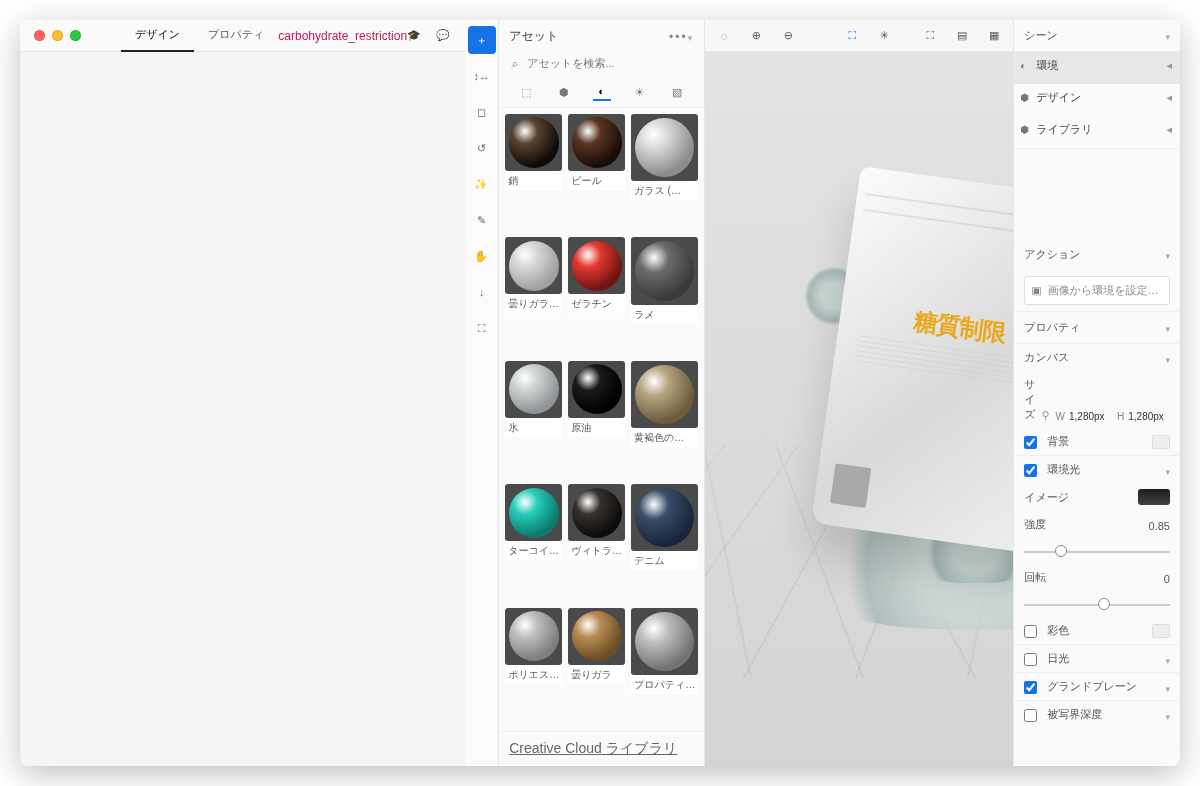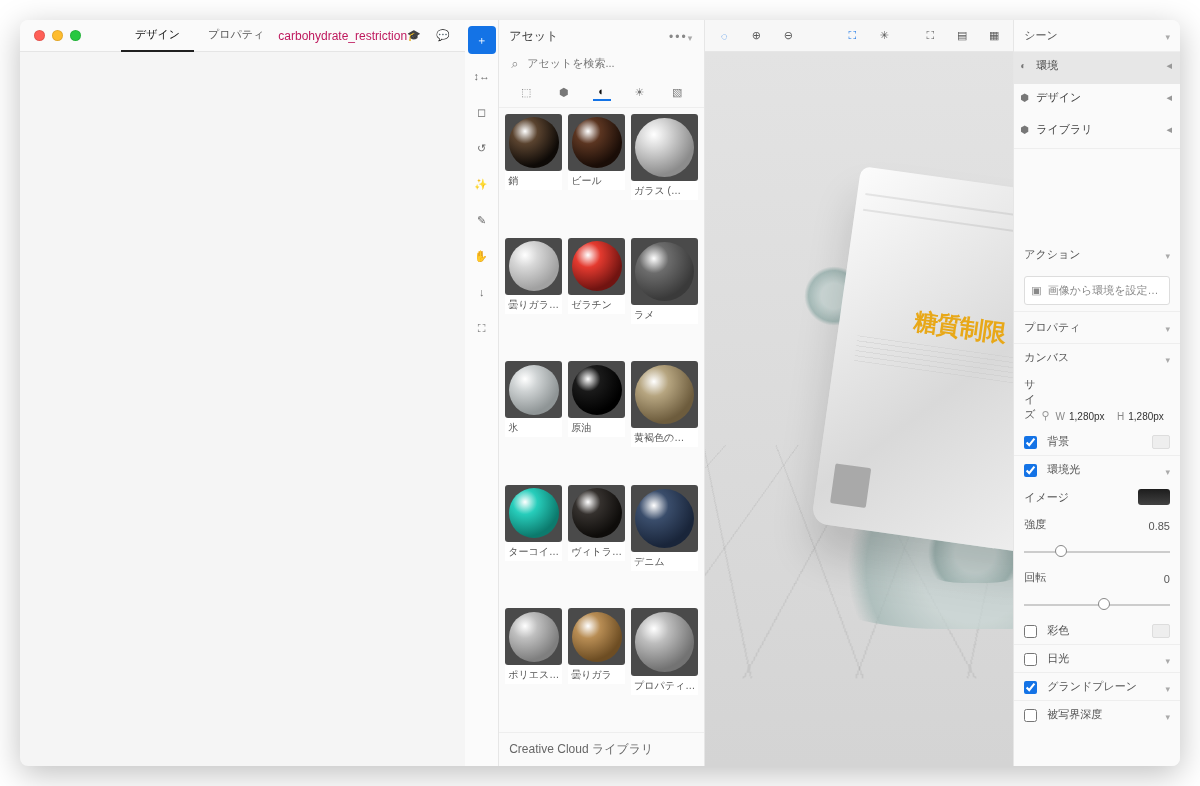--- a/index.html
+++ b/index.html
@@ -30,21 +30,21 @@
   .search-wrap { position:relative; }
   .search-wrap::before { content:"⌕"; position:absolute; left:2px; top:3px; color:#888; font-size:13px; }
   .asset-tabs { display:flex; justify-content:space-around; padding:4px 8px 6px; border-bottom:1px solid #eee; }
   .asset-tabs .at { width:18px; height:18px; display:flex; align-items:center; justify-content:center; color:#777; }
   .asset-tabs .at.active { border-bottom:2px solid #1473e6; color:#111; }
   .asset-grid { flex:1; overflow:auto; padding:6px; display:grid; grid-template-columns:repeat(3,1fr); gap:6px; }
   .mat { display:flex; flex-direction:column; }
   .mat .thumb { width:100%; aspect-ratio:1; border-radius:3px; background:#4a4a4a; position:relative; overflow:hidden; }
   .mat .ball { position:absolute; inset:6%; border-radius:50%; }
   .mat .label { font-size:10px; padding:3px 3px 2px; background:#fff; color:#555; text-align:left; white-space:nowrap; overflow:hidden; text-overflow:ellipsis; }
-  .footer-lib { border-top:1px solid #eee; padding:8px 10px; color:#666; font-size:12px; }
+  .footer-lib { border-top:1px solid #eee; padding:8px 10px; color:#666; font-size:14px;text-decoration:underline; }
   
   .viewport { flex:1; background:#e0e0e0; display:flex; flex-direction:column; }
   .vptoolbar { height:32px; background:#f7f7f7; border-bottom:1px solid #e6e6e6; display:flex; align-items:center; padding:0 10px; gap:14px; }
   .vptoolbar .spacer { flex:1; }
   .vptoolbar .vico { color:#5a5a5a; width:18px; height:18px; display:flex; align-items:center; justify-content:center; }
   .canvas3d { flex:1; position:relative; background:linear-gradient(#e3e3e3,#d4d4d4); overflow:hidden; }
   .grid3d { position:absolute; left:-20%; right:-20%; bottom:0; top:55%;
     background:
       repeating-linear-gradient( 75deg, rgba(0,0,0,.07) 0 1px, transparent 1px 70px),
       repeating-linear-gradient(-75deg, rgba(0,0,0,.07) 0 1px, transparent 1px 70px);

